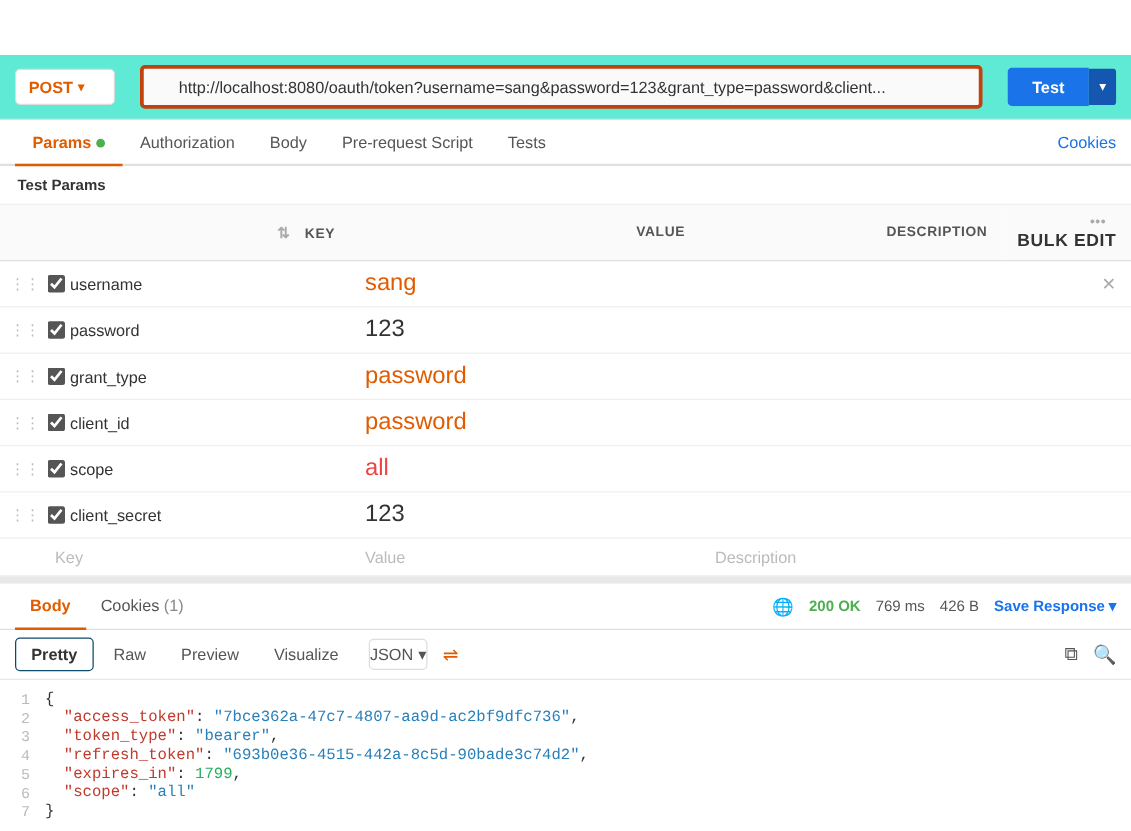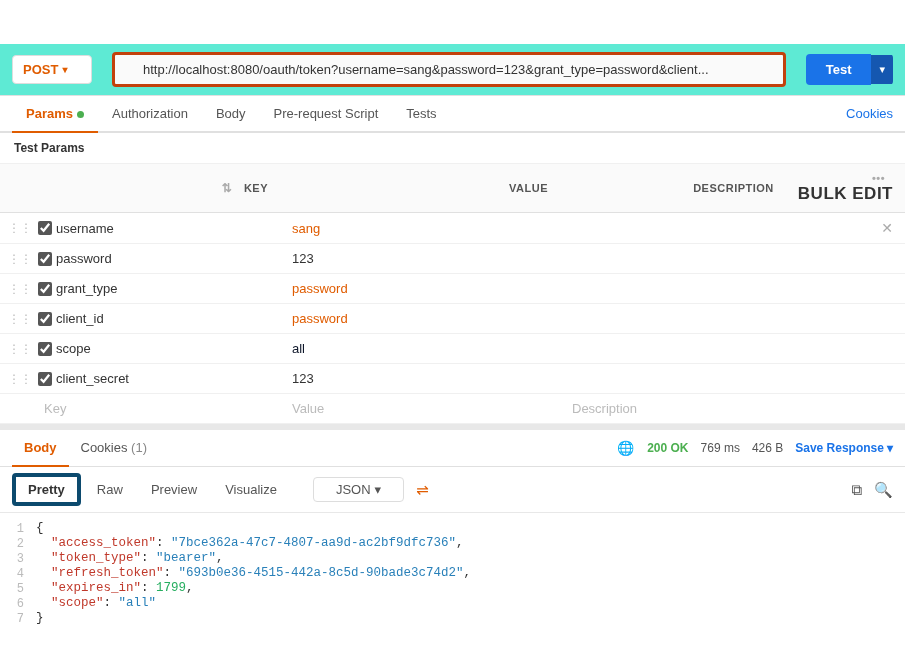--- a/index.html
+++ b/index.html
@@ -53,46 +53,46 @@
     .th-desc { flex: 1; }
     .th-actions { width: 80px; text-align: right; }
     .params-table tbody tr { border-bottom: 1px solid #f0f0f0; }
     .params-table tbody td { padding: 7px 12px; vertical-align: middle; }
     .td-key { padding-left: 8px !important; }
 
     .row-controls { display: flex; align-items: center; gap: 4px; }
     .drag-icon { color: #bbb; font-size: 12px; cursor: grab; margin-right: 2px; }
     .checkbox { width: 14px; height: 14px; accent-color: #555; cursor: pointer; }
     .key-text { font-size: 13px; color: #333; }
-    .value-text { font-size: 13px; color: #e05c00; }
+    .value-text { font-size: 19px; color: #e05c00; }
     .delete-icon { color: #aaa; font-size: 14px; cursor: pointer; }
     .placeholder-text { color: #bbb; font-size: 13px; }
-    .bulk-edit-btn { font-size: 17px; font-weight: 600; color: #333; cursor: pointer; white-space: nowrap; }
+    .bulk-edit-btn { font-size: 14px; font-weight: 600; color: #333; cursor: pointer; white-space: nowrap; }
 
     
     .response-area { border-top: 6px solid #e8e8e8; }
     .response-tabs-bar {
       display: flex; align-items: center; padding: 0 12px; border-bottom: 1px solid #e0e0e0; background: #fff; gap: 0;
     }
     .response-tab { padding: 10px 12px; font-size: 13px; cursor: pointer; color: #555; border-bottom: 2px solid transparent; margin-bottom: -1px; }
     .response-tab.active { color: #e05c00; border-bottom: 2px solid #e05c00; font-weight: 600; }
     .response-meta { margin-left: auto; display: flex; align-items: center; gap: 12px; font-size: 12px; }
     .status-ok { color: #4caf50; font-weight: 600; }
     .meta-time { color: #555; }
     .meta-size { color: #555; }
     .save-response { color: #1a73e8; font-weight: 600; cursor: pointer; display: flex; align-items: center; gap: 3px; }
 
     
     .view-tabs-bar {
       display: flex; align-items: center; padding: 6px 12px; border-bottom: 1px solid #e8e8e8; background: #fff; gap: 4px;
     }
     .view-tab { padding: 5px 12px; font-size: 13px; cursor: pointer; color: #555; border-radius: 4px; }
-    .view-tab.active { background: #fff; border: 4px solid #0c4a6e; font-weight: 600; color: #333; }
+    .view-tab.active { background: #fff; border: 1px solid #0c4a6e; font-weight: 600; color: #333; }
     .format-select {
-      display: flex; align-items: center; gap: 4px; padding: 4px 22px; border: 1px solid #ddd; border-radius: 4px; background: #fff; cursor: pointer; font-size: 13px; color: #555; margin-left: 20px;
+      display: flex; align-items: center; gap: 4px; padding: 4px 0; border: 1px solid #ddd; border-radius: 4px; background: #fff; cursor: pointer; font-size: 13px; color: #555; margin-left: 8px;
     }
     .wrap-icon { color: #e05c00; font-size: 15px; cursor: pointer; }
     .copy-icon { color: #555; font-size: 15px; cursor: pointer; margin-left: auto; }
     .search-icon-btn { color: #555; font-size: 15px; cursor: pointer; }
 
     
     .code-area { padding: 8px 0; font-family: 'Courier New', Courier, monospace; font-size: 12.5px; overflow-y: auto; max-height: 160px; background: #fff; position: relative; }
     .code-line { display: flex; gap: 0; }
     .line-num { width: 36px; text-align: right; padding-right: 12px; color: #bbb; font-size: 12px; user-select: none; padding-top: 1px; }
     .line-content { flex: 1; white-space: pre; }
@@ -229,21 +229,21 @@
   </tr>
         <tr>
     <td class="td-key">
       <div class="row-controls">
         <span class="drag-icon">⋮⋮</span>
         <input type="checkbox" class="checkbox" checked="" style="">
         <span class="key-text">scope</span>
       </div>
     </td>
     <td>
-      <span class="value-text" style="color:#0f172a;text-align:center;">all</span>
+      <span class="value-text" style="color:#ef4444;text-align:center;">all</span>
     </td>
     <td>
       <span class="placeholder-text"></span>
     </td>
     <td style="text-align:right;">
       
     </td>
   </tr>
         <tr>
     <td class="td-key">

